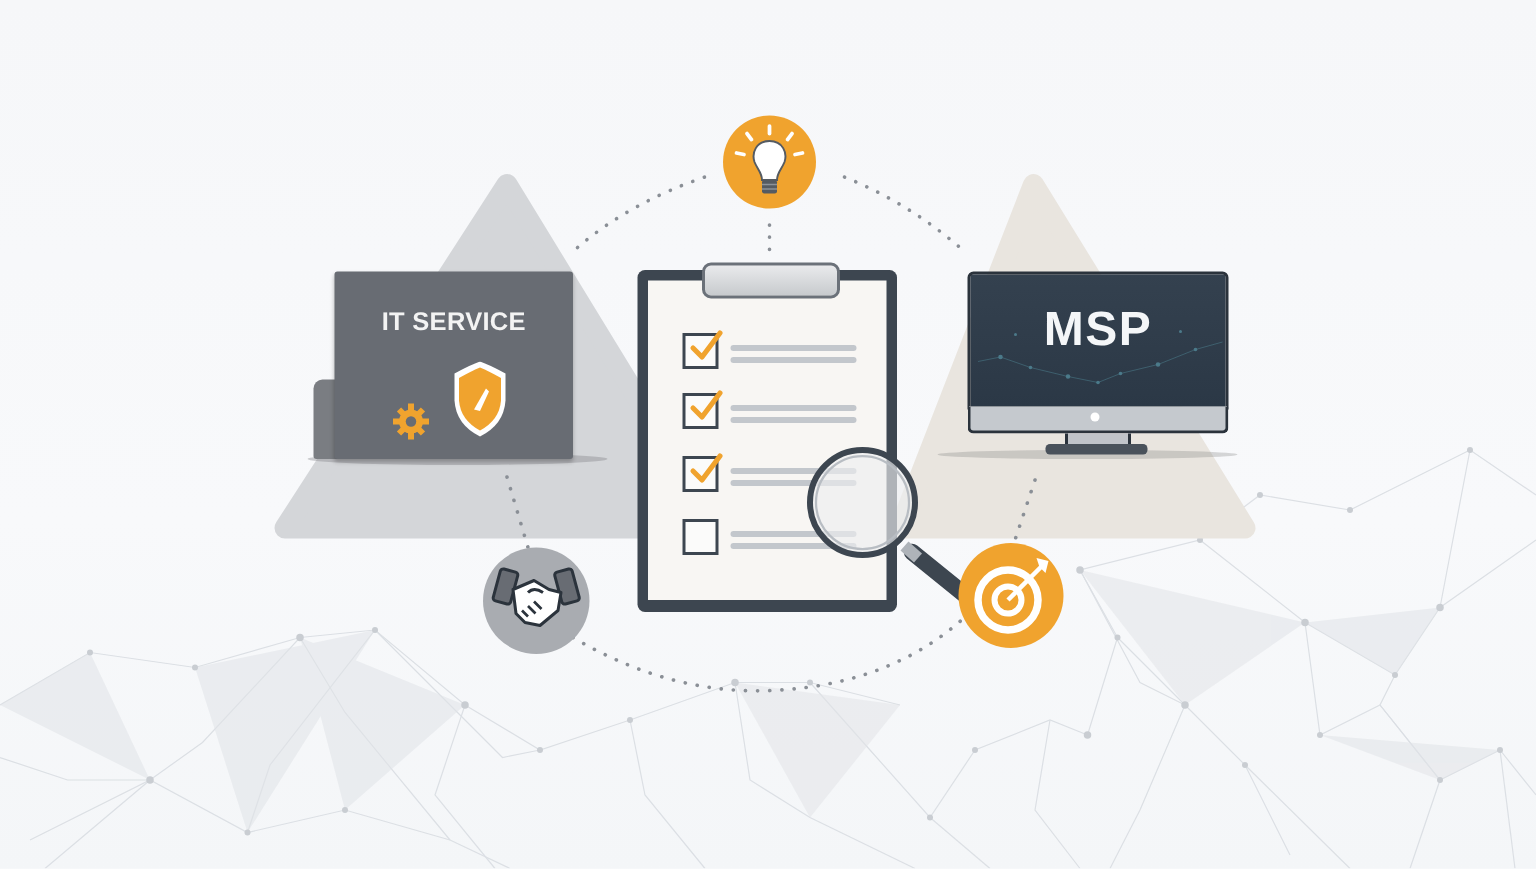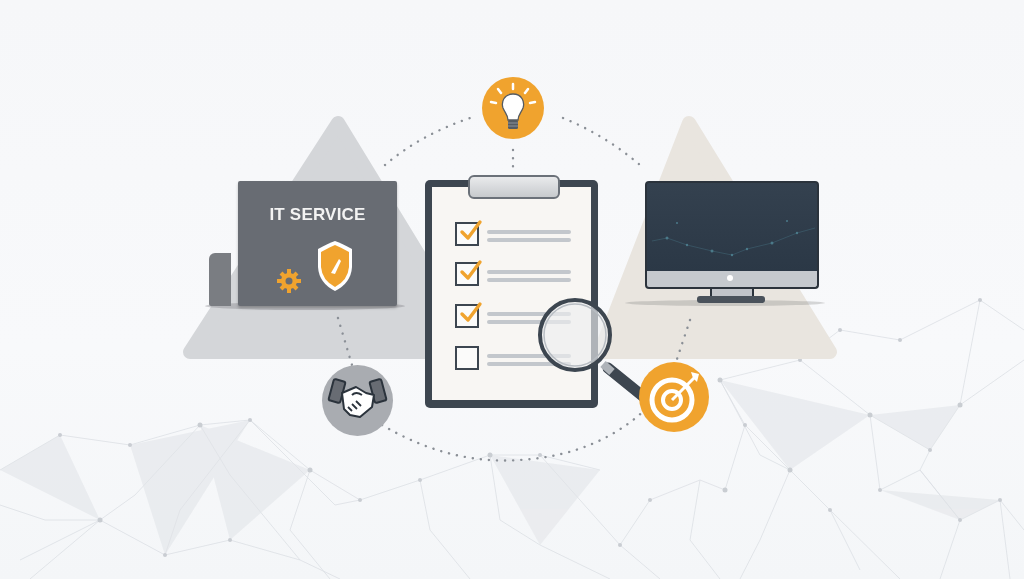--- a/index.html
+++ b/index.html
@@ -1,19 +1,19 @@
 <!DOCTYPE html>
 <html><head>
 <meta charset="utf-8">
 <style>
   html, body { margin:0; padding:0; }
   body { width:1024px; height:579px; overflow:hidden; background:#f7f8fa; font-family:"Liberation Sans", sans-serif; }
   #stage { position:relative; width:1024px; height:579px; background:linear-gradient(180deg,#f6f7f9 0%,#f8f9fb 60%,#f4f6f8 100%); }
   .layer { position:absolute; left:0; top:0; }
-  .panel { position:absolute; left:238px; top:181px; width:159px; height:125px; background:#686c73; border-radius:2px; box-shadow:0 2px 3px rgba(0,0,0,.25); }
+  .panel { position:absolute; left:223px; top:181px; width:159px; height:125px; background:#686c73; border-radius:2px; box-shadow:0 2px 3px rgba(0,0,0,.25); }
   .panel-back { position:absolute; left:209px; top:253px; width:22px; height:53px; background:#7a7d82; border-radius:6px 0 0 2px; }
   .panel-shadow { position:absolute; left:205px; top:302px; width:200px; height:8px; border-radius:50%; background:rgba(120,120,125,.35); }
   .panel-title { position:absolute; left:0; top:24px; width:100%; text-align:center; color:#f3f3f3; font-weight:bold; font-size:17px; line-height:19px; letter-spacing:0.2px; }
   .mon-screen { position:absolute; left:645px; top:181px; width:170px; height:88px; background:linear-gradient(180deg,#34414f 0%,#2b3846 100%); border:2px solid #2b333c; border-radius:4px 4px 0 0; overflow:hidden; }
   .mon-chin { position:absolute; left:645px; top:271px; width:170px; height:16px; background:#c5c9ce; border:2px solid #2b333c; border-top:none; border-radius:0 0 4px 4px; }
   .mon-title { position:absolute; left:0; top:18px; width:100%; text-align:center; color:#f4f6f8; font-weight:bold; font-size:32px; letter-spacing:1px; }
   .mon-dot { position:absolute; left:727px; top:275px; width:6px; height:6px; background:#fff; border-radius:50%; }
   .mon-neck { position:absolute; left:710px; top:289px; width:40px; height:8px; background:#c1c4c9; border-left:2px solid #2b333c; border-right:2px solid #2b333c; }
   .mon-base { position:absolute; left:697px; top:296px; width:68px; height:7px; background:#4a525b; border-radius:3px; }
   .mon-shadow { position:absolute; left:625px; top:300px; width:200px; height:6px; border-radius:50%; background:rgba(130,130,130,.3); }
@@ -145,20 +145,21 @@
           <circle cx="65" cy="68" r="1.5"></circle>
         <circle cx="100" cy="66" r="1.2"></circle>
           <circle cx="125" cy="60" r="1.5"></circle>
           <circle cx="150" cy="50" r="1.2"></circle>
         <circle cx="30" cy="40" r="1"></circle>
           <circle cx="140" cy="38" r="1"></circle>
           <circle cx="85" cy="72" r="1.2"></circle>
       </g>
       <polyline points="5,58 20,55 40,62 65,68 85,72 100,66 125,60 150,50 168,45" stroke="#4d7f8e" stroke-width="0.6" fill="none" opacity="0.6"></polyline>
     </svg>
+    <div class="mon-title">MSP</div>
   </div>
   <div class="mon-chin"></div>
   <div class="mon-dot"></div>
   <div class="mon-neck"></div>
   <div class="mon-base"></div>
 
   <div class="clip-board"></div>
   <div class="clip-paper"></div>
   <div class="clip-clamp"></div>
 

